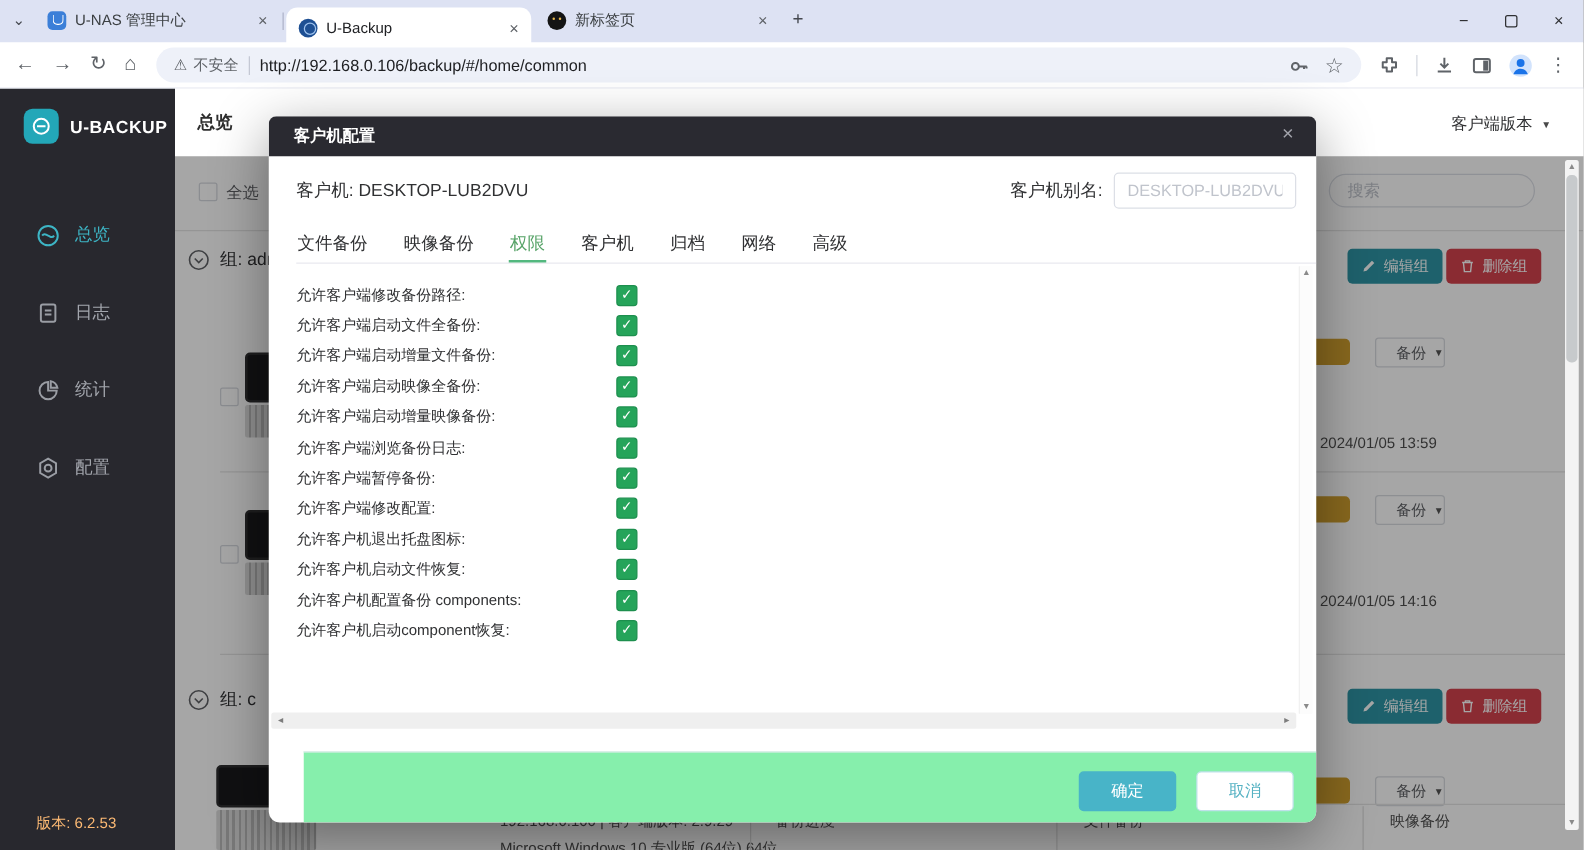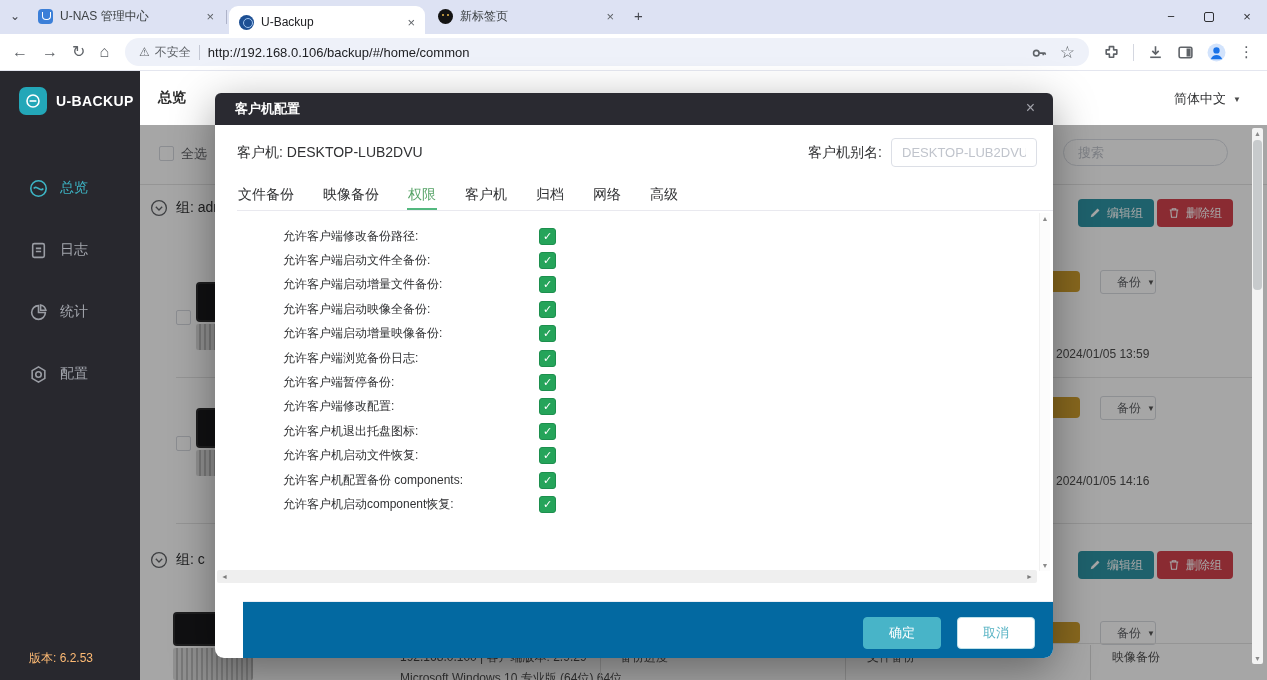--- a/index.html
+++ b/index.html
@@ -89,27 +89,27 @@
   .m-close { position:absolute; right:18px; top:6px; color:#a2a3ab; font-size:16px; cursor:pointer; }
   .m-client { position:absolute; left:22px; top:51px; font-size:14px; color:#303133; }
   .m-alias { position:absolute; right:16px; top:45px; display:flex; align-items:center; gap:9px; }
   .m-alias-label { font-size:14px; color:#303133; }
   .m-alias-input { width:146px; height:29px; border:1px solid #dcdfe6; border-radius:4px; padding:0 10px; font-size:13px; color:#303133; outline:none; font-family:inherit; }
   .m-alias-input::placeholder { color:#c0c4cc; }
   .mtabs { position:absolute; left:22px; right:0; top:88px; height:30px; display:flex; gap:27px; border-bottom:1px solid #e9e9ef; }
   .mtab { font-size:14px; color:#303133; line-height:27px; cursor:pointer; padding:0 1px; }
   .mtab.active { color:#55a266; border-bottom:2px solid #53b87f; }
   .perm-list { position:absolute; left:22px; top:131px; right:40px; }
-  .prow { display:flex; align-items:center; height:24.4px;margin-left:46px; }
+  .prow { display:flex; align-items:center; height:24.4px; }
   .plabel { width:250px; font-size:12px; color:#303133; }
   .pcheck { width:17px; height:17px; margin-left:6px; background:#25a45a; border:1px solid #1d8f4e; border-radius:3px; color:#fff; font-size:11px; line-height:15px; text-align:center; cursor:pointer; }
   .m-vscroll { position:absolute; right:3px; top:120px; width:11px; height:358px; background:#fcfcfc; border-left:1px solid #f1f1f1; }
   .m-hscroll { position:absolute; left:2px; right:16px; top:477px; height:13px; background:#efefef; border-radius:2px; }
   .m-hscroll .ar { position:absolute; top:0; height:13px; line-height:13px; font-size:7px; color:#7c7c7c; }
-  .m-footer { position:absolute; left:0; right:0; top:508px; bottom:0; border-top:1px solid #ebeef5; background:#0369a1;margin-left:28px; }
+  .m-footer { position:absolute; left:0; right:0; top:508px; bottom:0; border-top:1px solid #ebeef5; background:#86efac;margin-left:28px; }
   .m-btn { position:absolute; top:15px; width:78px; height:32px; border-radius:4px; font-size:13px; display:flex; align-items:center; justify-content:center; cursor:pointer; }
   .m-ok { right:112px; background:#48b4c8; color:#fff; border:1px solid #48b4c8; }
   .m-cancel { right:18px; background:#fff; color:#56b2c3; border:1px solid #bfe1e9; }
 </style>
 </head>
 <body>
 
 <div class="stage">
 
   <div class="tabstrip">
@@ -227,21 +227,21 @@
         <span>配置</span>
       </div>
     </div>
     <div class="version">版本: 6.2.53</div>
   </div>
 
   <div class="main">
     <div class="main-header">
       <span class="page-title">总览</span>
       <span class="lang">
-        <span>简体中文</span>
+        <span>客户端版本</span>
         <span class="caret">▼</span>
       </span>
     </div>
 
     <div class="content">
 
       <span class="chk" style="left:19px; top:21px"></span>
       <span class="selall-label">全选</span>
       <input class="search" placeholder="搜索" style="">
       <div class="hr" style="left:0; top:59px; width:1127px"></div>

